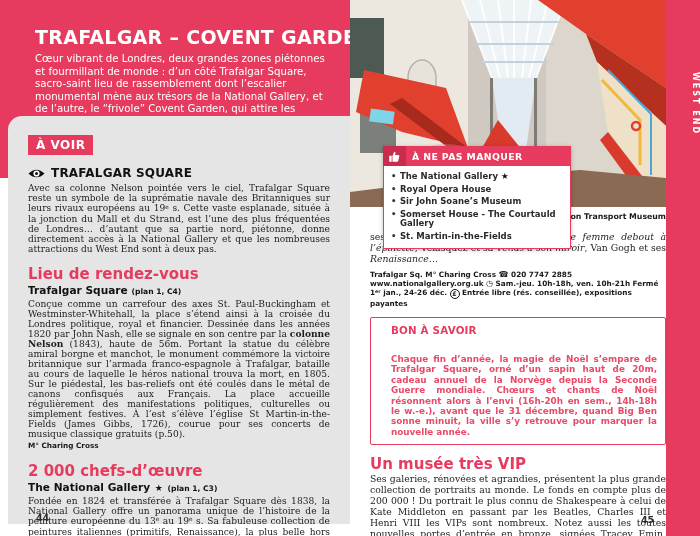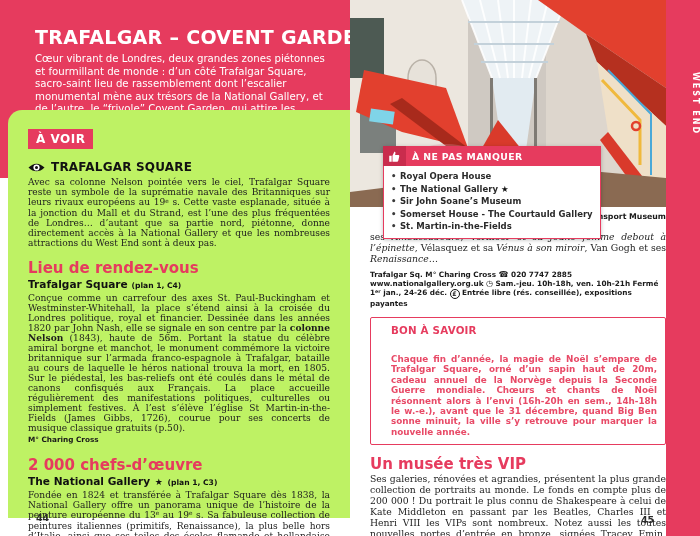--- a/index.html
+++ b/index.html
@@ -3,40 +3,40 @@
 <meta charset="utf-8">
 <style>
   html,body{margin:0;padding:0;}
   body{width:700px;height:536px;position:relative;overflow:hidden;background:#ffffff;
        font-family:"DejaVu Sans",sans-serif;-webkit-font-smoothing:antialiased;}
   
   .pink-header{position:absolute;left:0;top:0;width:350px;height:178px;background:#e63b5e;}
   .hero-title{position:absolute;left:35px;top:26px;color:#fff;font-size:19px;font-weight:800;letter-spacing:.3px;white-space:nowrap;}
   .hero-intro{position:absolute;left:35px;top:53px;width:298px;color:#fff;font-size:10.2px;line-height:12.6px;font-weight:500;}
   
-  .content-panel{position:absolute;left:8px;top:110px;width:342px;height:408px;background:#bef264;
+  .content-panel{position:absolute;left:8px;top:116px;width:342px;height:408px;background:#e5e5e5;
                  border-top-left-radius:14px;padding:18px 20px 0 20px;box-sizing:border-box;z-index:2;}
   .see-chip{display:inline-block;background:#e63b5e;color:#fff;font-size:12px;font-weight:800;
             padding:3px 8px;letter-spacing:.5px;}
   .h-see{display:flex;align-items:center;gap:6px;margin-top:11px;font-size:12px;font-weight:800;color:#121212;letter-spacing:.2px;}
   .eye{width:17px;height:11px;flex:0 0 auto;}
   .body{font-family:"DejaVu Serif",serif;font-size:9.1px;line-height:10px;color:#1d1d1d;text-align:justify;margin-top:3px;}
   .pinklabel{color:#e63b5e;font-size:15px;font-weight:800;margin-top:11px;}
   .subtitle{font-size:10.6px;font-weight:800;color:#111;margin-top:1px;}
   .plan{font-size:7.6px;font-weight:800;color:#111;}
   .substar{font-size:9px;margin:0 1px;}
   .metro{font-size:7.3px;line-height:8.8px;font-weight:700;color:#1a1a1a;margin-top:3px;}
   .page-num{position:absolute;font-size:9.5px;font-weight:800;color:#2b2b2b;z-index:5;}
   #pn-left{left:36px;top:512px;}
   #pn-right{left:641px;top:514px;}
   
   .photo{position:absolute;left:350px;top:0;width:316px;height:207px;z-index:1;}
   .caption{position:absolute;left:370px;top:212px;width:296px;text-align:right;font-size:7.8px;font-weight:800;color:#1a1a1a;}
   
-  .ms-box{position:absolute;left:383px;top:146px;width:218px;z-index:3;box-shadow:0 1px 4px rgba(0,0,0,.25);}
+  .ms-box{position:absolute;left:383px;top:146px;width:188px;z-index:3;box-shadow:0 1px 4px rgba(0,0,0,.25);}
   .ms-bar{display:flex;align-items:stretch;background:#e63b5e;}
   .ms-thumb{width:23px;background:#c92c4d;display:flex;align-items:center;justify-content:center;}
   .ms-thumb svg{width:13px;height:13px;}
   .ms-bar-label{color:#fff;font-size:9.3px;font-weight:800;letter-spacing:.4px;padding:5px 6px 4px 6px;}
   .ms-list{background:#fff;border:1px solid #e63b5e;border-top:0;padding:5px 7px 6px 7px;}
   .ms-item{position:relative;padding-left:9px;font-size:8.5px;line-height:9.6px;font-weight:600;color:#2a2a2a;margin-top:3px;}
   .ms-item:first-child{margin-top:1px;}
   .ms-item::before{content:"•";position:absolute;left:0;top:0;color:#3a3a3a;}
   .ms-star{margin-left:3px;font-size:8.5px;color:#111;}
   
@@ -131,24 +131,24 @@
   <div class="ms-bar">
     <div class="ms-thumb">
       <svg viewBox="0 0 16 16">
         <path d="M1.5 7h3v7.5h-3z M5.5 14.5V7l2.3-5c.9 0 1.6.8 1.4 1.7L8.7 6h3.9c.9 0 1.5.8 1.3 1.6l-1.2 5.2c-.2.9-1 1.7-2 1.7H5.5z" fill="#ffffff"></path>
       </svg>
     </div>
     <div class="ms-bar-label">À NE PAS MANQUER</div>
   </div>
   <div class="ms-list">
       <div class="ms-item">
-      <span class="ms-text">Royal Opera House</span>
+      <span class="ms-text">The National Gallery</span><span class="ms-star">★</span>
     </div>
       <div class="ms-item">
-      <span class="ms-text">The National Gallery</span><span class="ms-star">★</span>
+      <span class="ms-text">Royal Opera House</span>
     </div>
       <div class="ms-item">
       <span class="ms-text">Sir John Soane’s Museum</span>
     </div>
       <div class="ms-item">
       <span class="ms-text">Somerset House - The Courtauld Gallery</span>
     </div>
       <div class="ms-item">
       <span class="ms-text">St. Martin-in-the-Fields</span>
     </div>

